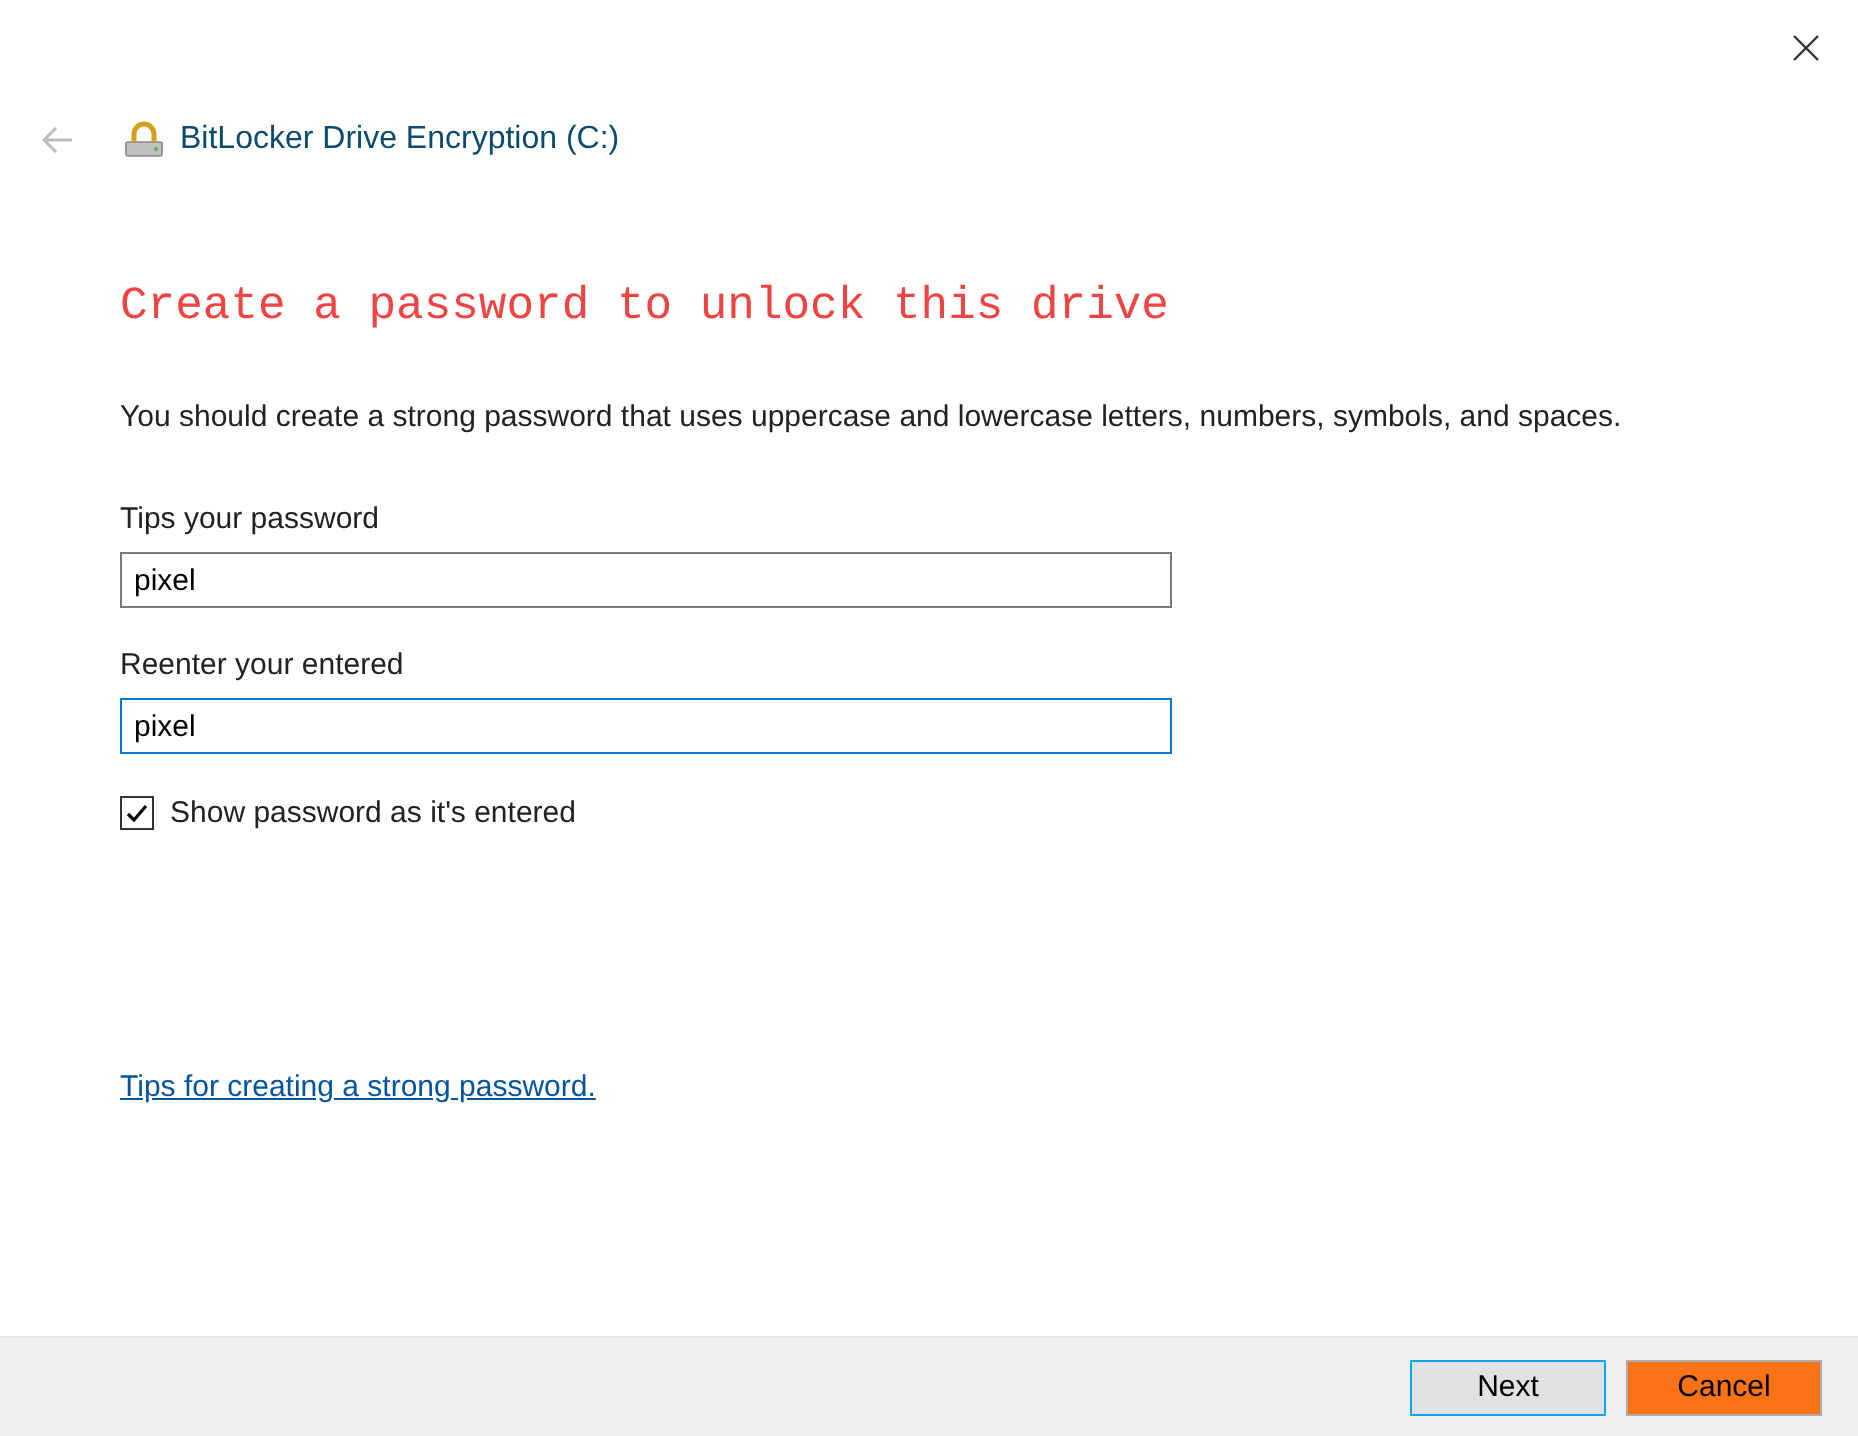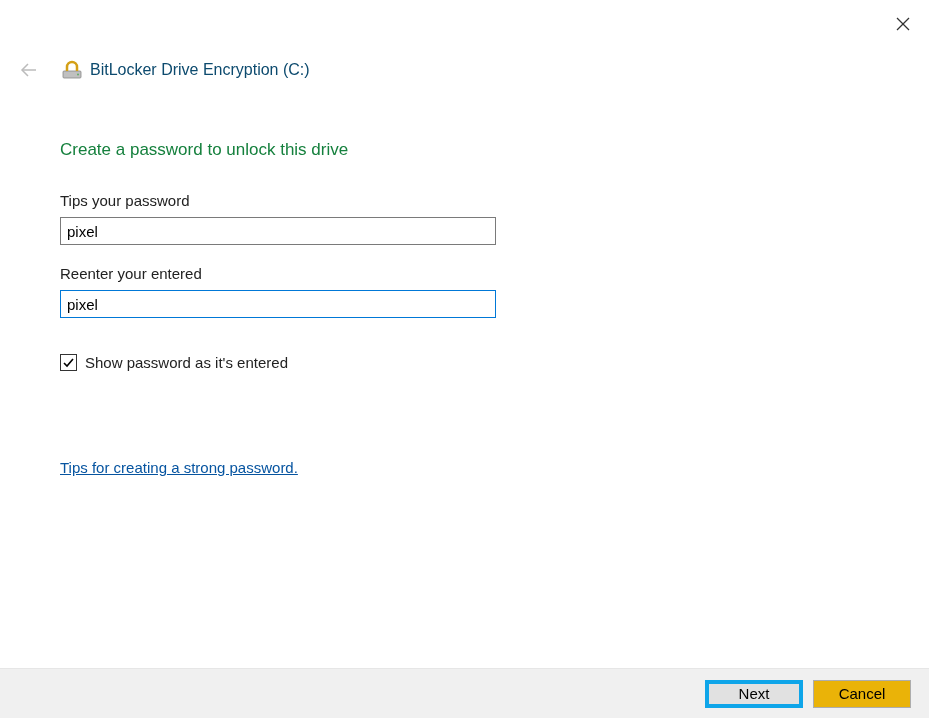--- a/index.html
+++ b/index.html
@@ -53,55 +53,56 @@
       margin-left: 6px;
       font-size: 16px;
       color: #0c4a6e;
     }
     .content {
       padding-left: 60px;
       padding-right: 60px;
       padding-top: 58px;
     }
     .page-heading {
-      font-size: 17px;
-      color: #15803d;
+      font-size: 23px;
+      color: #ef4444;
       font-weight: 400;
       margin-bottom: 32px;
+      font-family: Liberation Mono, monospace;
     }
     .instructions {
       font-size: 15px;
       color: #222;
       line-height: 1.4;
       max-width: 820px;
       margin-bottom: 32px;
     }
     .field-label {
       font-size: 15px;
       color: #222;
       margin-bottom: 8px;
     }
     .password-input {
-      width: 436px;
+      width: 526px;
       height: 28px;
       border: 1px solid #7a7a7a;
       padding: 2px 6px;
       font-size: 15px;
       font-family: inherit;
       outline: none;
       background: #fff;
       margin-bottom: 20px;
     }
     .password-input.focused {
       border: 1px solid #0078d7;
     }
     .checkbox-row {
       display: flex;
       align-items: center;
-      margin-top: 16px;
+      margin-top: 1px;
     }
     .checkbox-box {
       width: 17px;
       height: 17px;
       border: 1px solid #333;
       background: #fff;
       display: flex;
       align-items: center;
       justify-content: center;
       cursor: pointer;
@@ -110,47 +111,47 @@
     .checkbox-label {
       font-size: 15px;
       color: #222;
     }
     .tips-link {
       color: #0654a0;
       text-decoration: underline;
       font-size: 15px;
       cursor: pointer;
       display: inline-block;
-      margin-top: 88px;
+      margin-top: 120px;
     }
     .footer {
       position: absolute;
       bottom: 0;
       left: 0;
       right: 0;
       height: 50px;
       background: #f0f0f0;
       border-top: 1px solid #e6e6e6;
       display: flex;
       align-items: center;
       justify-content: flex-end;
       padding-right: 18px;
       gap: 10px;
     }
     .footer-btn {
       width: 98px;
       height: 28px;
       font-size: 15px;
       font-family: inherit;
-      background: #eab308;
+      background: #f97316;
       border: 1px solid #adadad;
       cursor: pointer;
     }
     .footer-btn.primary {
-      border: 4px solid #0ea5e9;
+      border: 1px solid #0ea5e9;
       background: #e1e1e1;
       text-align: center;
     }
   </style>
 </head>
 <body>
 
 <div class="close-btn">
   <svg width="14" height="14" viewBox="0 0 14 14">
       <line x1="1" y1="1" x2="13" y2="13" stroke="#333" stroke-width="1.2"></line>
@@ -170,20 +171,21 @@
       <rect x="2" y="12" width="18" height="7" rx="1" fill="#c0c0c0" stroke="#888" stroke-width="0.8"></rect>
       <path d="M6 12 V8 a5 5 0 0 1 10 0 V12" fill="none" stroke="#d4a017" stroke-width="2.5"></path>
       <circle cx="17" cy="15.5" r="1" fill="#6a6"></circle>
     </svg>
   </div>
   <div class="header-title">BitLocker Drive Encryption (C:)</div>
 </div>
 
 <div class="content">
   <h1 class="page-heading">Create a password to unlock this drive</h1>
+  <p class="instructions">You should create a strong password that uses uppercase and lowercase letters, numbers, symbols, and spaces.</p>
 
   <div class="field-label">Tips your password</div>
   <input type="text" class="password-input" value="pixel" style="">
 
   <div class="field-label">Reenter your entered</div>
   <input type="text" class="password-input focused" value="pixel" style="">
 
   <div class="checkbox-row">
     <div class="checkbox-box">
       <svg width="13" height="13" viewBox="0 0 13 13">

